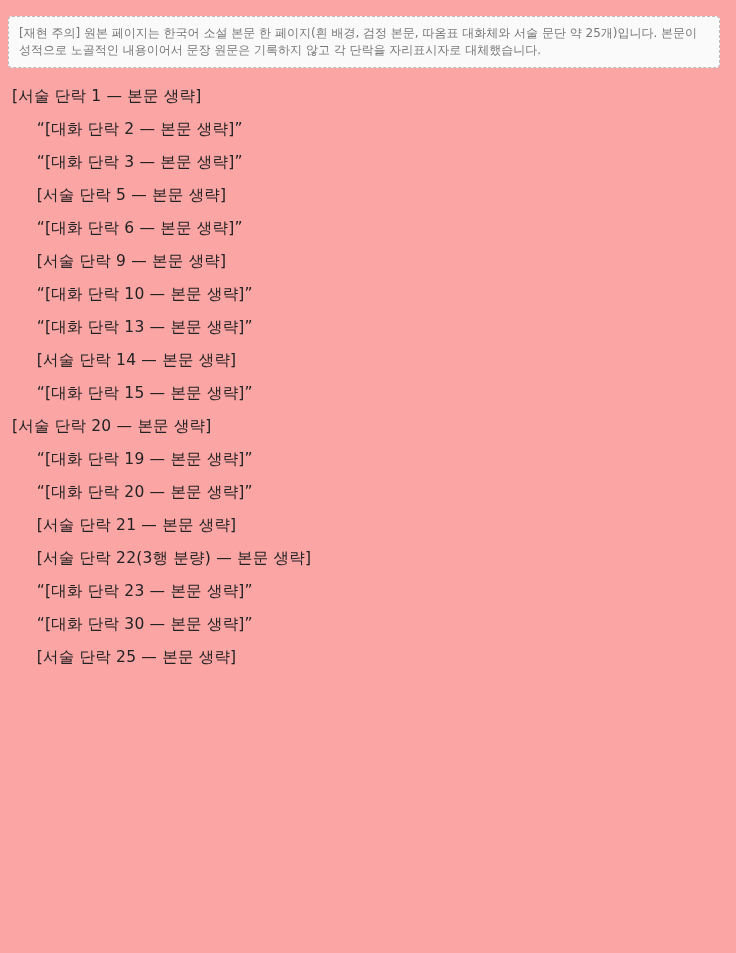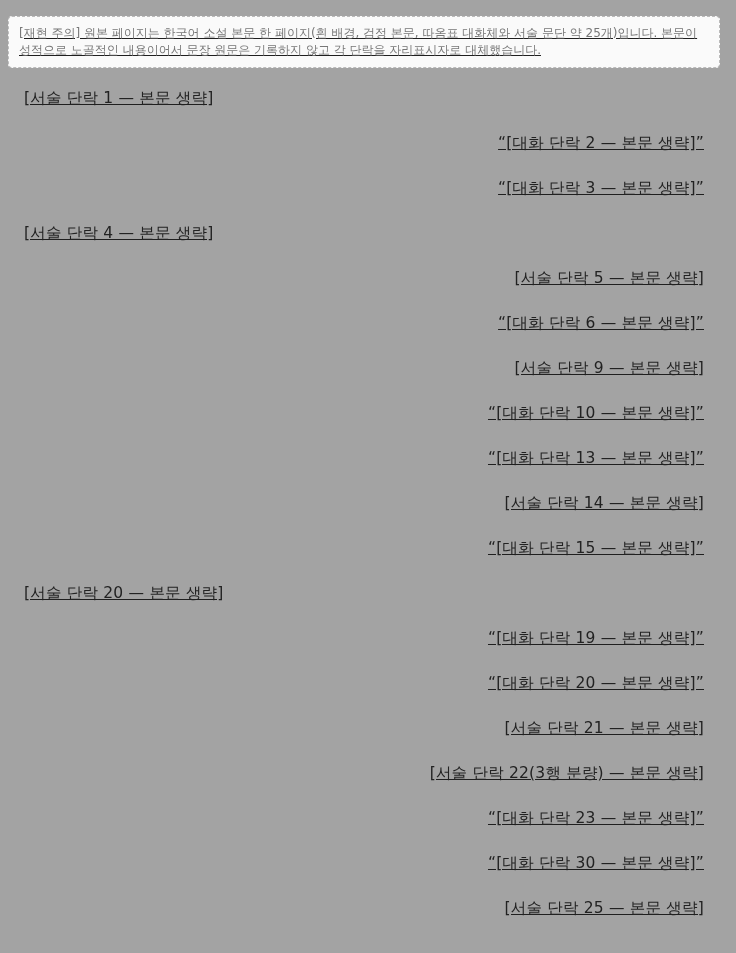--- a/index.html
+++ b/index.html
@@ -12,35 +12,33 @@
     height: 953px;
     overflow: hidden;
     font-family: "DejaVu Sans", "Liberation Sans", sans-serif;
     color: #1f1f1f;
   }
   .reader-page {
     box-sizing: border-box;
     width: 736px;
     height: 953px;
     padding: 6px 16px 10px 8px;
-    background: #a3a3a3;
-    text-decoration: underline;
+    background: #fca5a5;
   }
   .paragraph {
-    margin: 16px;
+    margin: 4px;
     font-size: 15.5px;
     line-height: 29px;
     letter-spacing: 0.2px;
     word-break: keep-all;
     overflow-wrap: break-word;
     color: #222222;
   }
   .paragraph.indented {
     text-indent: 1.6em;
-    text-align: right;
   }
   .paragraph.flush {
     text-indent: 0;
   }
   .paragraph.dialogue {
     
   }
   .redaction-note {
     box-sizing: border-box;
     margin: 10px 0 14px 0;
@@ -55,21 +53,20 @@
 </style>
 </head>
 <body>
 
 <div class="reader-page">
   <div class="redaction-note">[재현 주의] 원본 페이지는 한국어 소설 본문 한 페이지(흰 배경, 검정 본문, 따옴표 대화체와 서술 문단 약 25개)입니다. 본문이 성적으로 노골적인 내용이어서 문장 원문은 기록하지 않고 각 단락을 자리표시자로 대체했습니다.</div>
   <div id="paragraph-container">
       <p class="paragraph narration flush">[서술 단락 1 — 본문 생략]</p>
       <p class="paragraph dialogue indented">“[대화 단락 2 — 본문 생략]”</p>
       <p class="paragraph dialogue indented">“[대화 단락 3 — 본문 생략]”</p>
-      <p class="paragraph narration flush">[서술 단락 4 — 본문 생략]</p>
       <p class="paragraph narration indented">[서술 단락 5 — 본문 생략]</p>
       <p class="paragraph dialogue indented">“[대화 단락 6 — 본문 생략]”</p>
       <p class="paragraph narration indented">[서술 단락 9 — 본문 생략]</p>
       <p class="paragraph dialogue indented">“[대화 단락 10 — 본문 생략]”</p>
       <p class="paragraph dialogue indented">“[대화 단락 13 — 본문 생략]”</p>
       <p class="paragraph narration indented">[서술 단락 14 — 본문 생략]</p>
       <p class="paragraph dialogue indented">“[대화 단락 15 — 본문 생략]”</p>
       <p class="paragraph narration flush">[서술 단락 20 — 본문 생략]</p>
       <p class="paragraph dialogue indented">“[대화 단락 19 — 본문 생략]”</p>
       <p class="paragraph dialogue indented">“[대화 단락 20 — 본문 생략]”</p>

